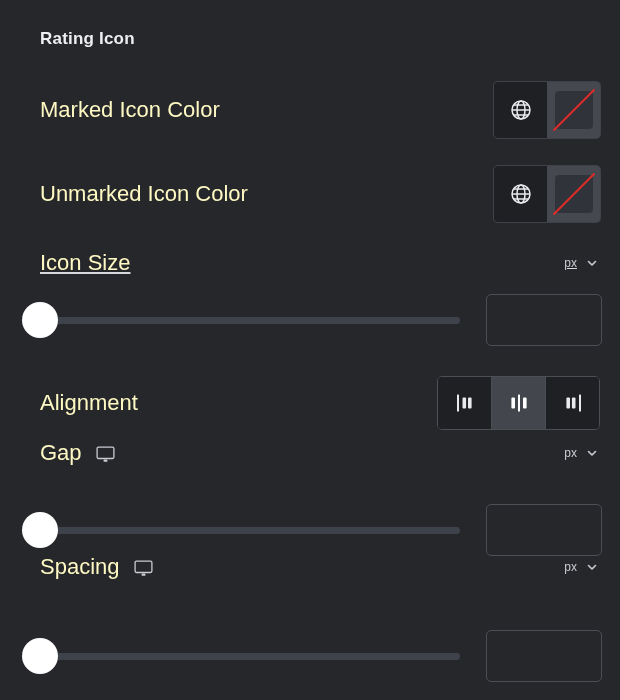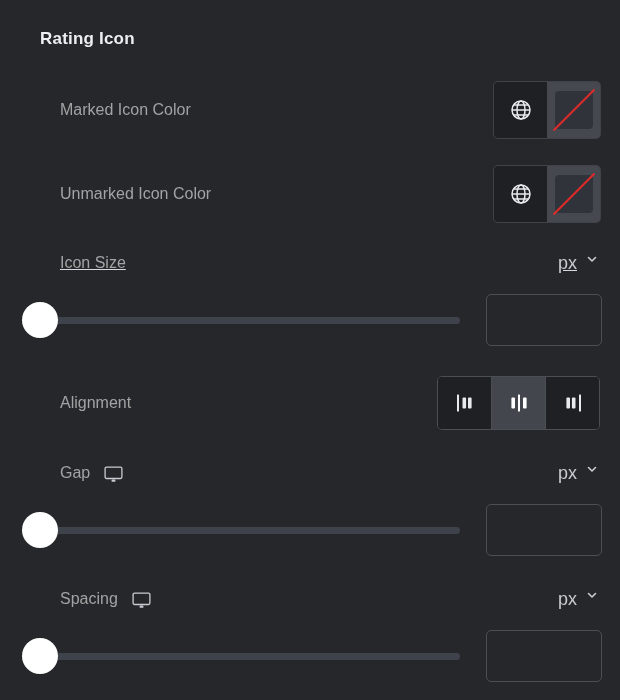--- a/index.html
+++ b/index.html
@@ -38,28 +38,27 @@
   
   .row {
     position: absolute;
     left: 40px;
     right: 20px;
     display: flex;
     align-items: center;
     justify-content: space-between;
   }
   .row-label {
-    font-size: 16px;
-    color: #a3a3a3;
+    font-size: 22px;
+    color: #fef9c3;
     font-weight: normal;
     white-space: nowrap;
     display: flex;
     align-items: center;
     gap: 14px;
-    margin-left: 20px;
   }
 
   
   .device-icon {
     display: inline-block;
     width: 19px;
     height: 17px;
     position: relative;
     top: 1px;
   }
@@ -103,23 +102,23 @@
     top: 50%;
     width: 2px;
     height: 58px;
     background: #e02b2b;
     transform: translate(-50%,-50%) rotate(45deg);
   }
 
   
   .unit-select {
     display: flex;
-    align-items: flex-start;
+    align-items: center;
     gap: 9px;
-    font-size: 18px;
+    font-size: 12px;
     color: #c8ccd2;
     cursor: pointer;
     padding-right: 2px;
   }
   .chev {
     width: 12px;
     height: 12px;
     display: block;
   }
 
@@ -279,21 +278,21 @@
         <svg width="22" height="22" viewBox="0 0 22 22">
           <rect x="4.4" y="5.5" width="3.6" height="11" rx="1" fill="#e8eaed"></rect>
           <rect x="9.9" y="5.5" width="3.6" height="11" rx="1" fill="#e8eaed"></rect>
           <rect x="17" y="2.5" width="2" height="17" rx="0.6" fill="#e8eaed"></rect>
         </svg>
       </div>
 
     </div>
   </div>
 
-  <div class="row" style="top:460px; height:26px;">
+  <div class="row" style="top:440px; height:26px;">
     <span class="row-label">
       <span>Gap</span>
       <span class="device-icon">
         <svg width="19" height="17" viewBox="0 0 19 17" fill="none" stroke="#c8ccd2" stroke-width="1.3">
           <rect x="1.1" y="1.1" width="16.8" height="11.4" rx="1.4"></rect>
           <rect x="7.6" y="13.6" width="3.8" height="2.2" rx="0.5" fill="#c8ccd2" stroke="none"></rect>
         </svg>
       </span>
     </span>
     <span class="unit-select">
@@ -305,21 +304,21 @@
   </div>
 
   <div class="slider-row" style="top:510px; height:40px;">
     <div class="slider">
       <span class="slider-track"></span>
       <span class="slider-thumb"></span>
     </div>
     <input class="num-input" type="text" placeholder="" style="">
   </div>
 
-  <div class="row" style="top:586px; height:26px;">
+  <div class="row" style="top:554px; height:26px;">
     <span class="row-label">
       <span>Spacing</span>
       <span class="device-icon">
         <svg width="19" height="17" viewBox="0 0 19 17" fill="none" stroke="#c8ccd2" stroke-width="1.3">
           <rect x="1.1" y="1.1" width="16.8" height="11.4" rx="1.4"></rect>
           <rect x="7.6" y="13.6" width="3.8" height="2.2" rx="0.5" fill="#c8ccd2" stroke="none"></rect>
         </svg>
       </span>
     </span>
     <span class="unit-select">

